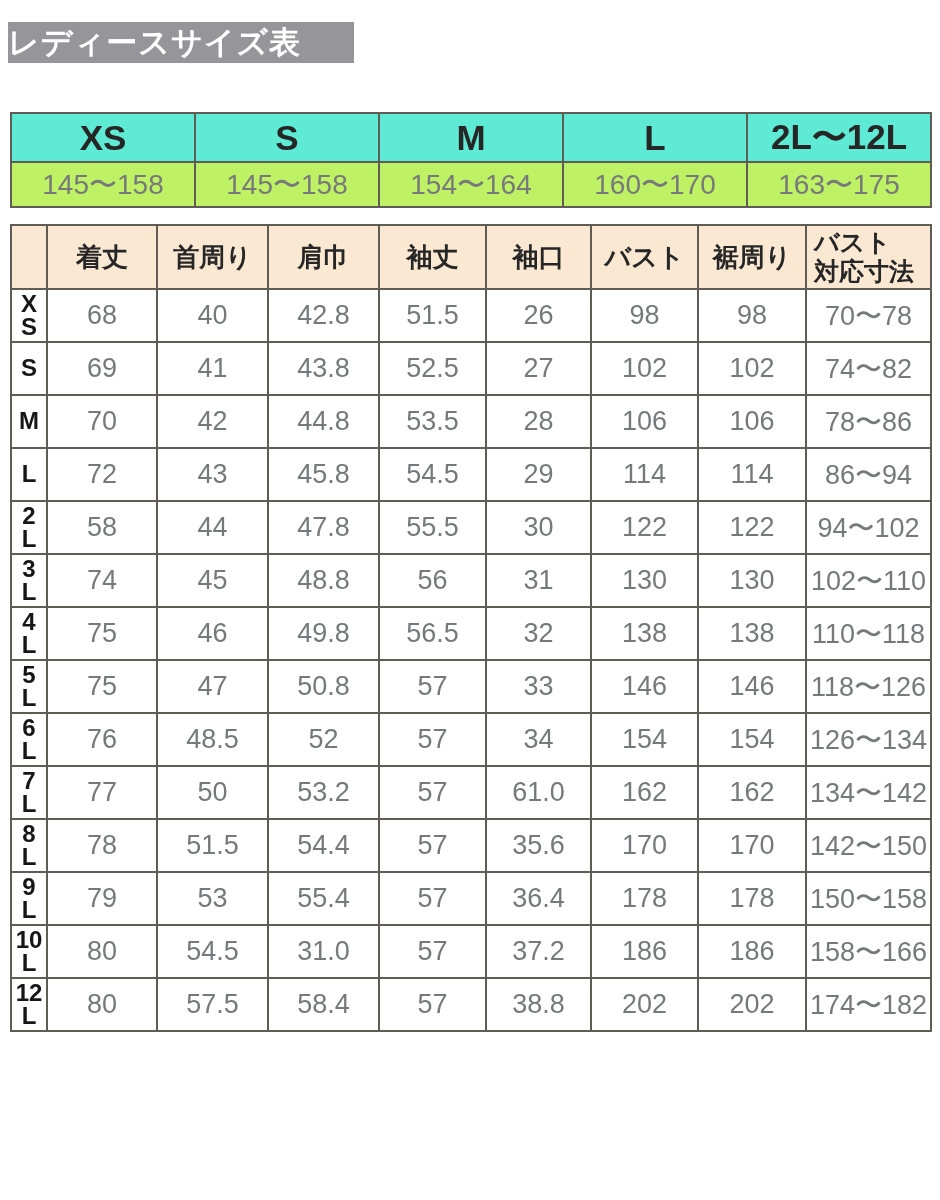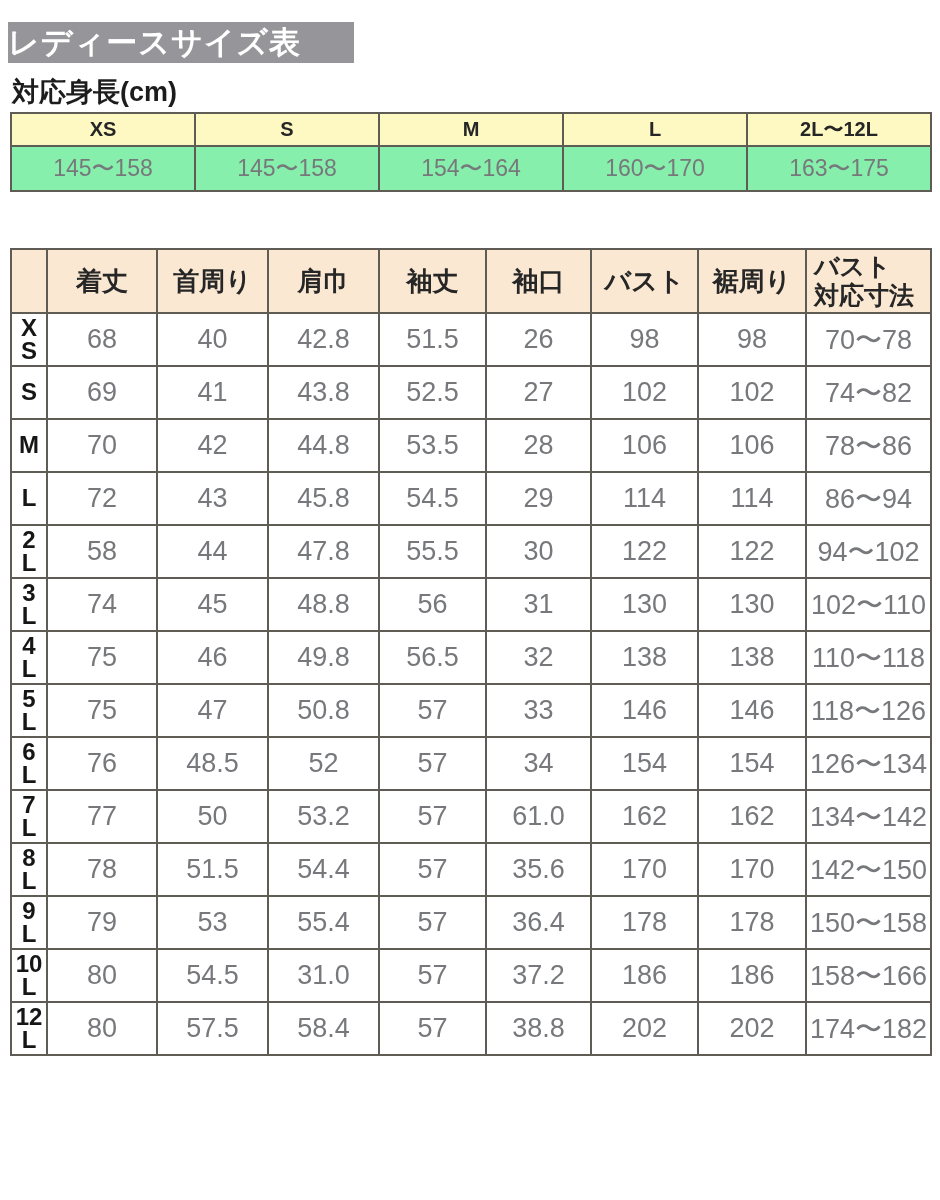--- a/index.html
+++ b/index.html
@@ -51,40 +51,39 @@
     overflow: hidden;
   }
   
   .height-table {
     position: absolute;
     left: 10px;
     top: 112px;
     width: 920px;
   }
   .height-table th {
-    background: #fef9c3;
+    background: #5eead4;
     height: 31px;
-    font-size: 20px;
+    font-size: 35px;
     font-weight: bold;
     color: #262626;
   }
   .height-table td {
-    background: #86efac;
+    background: #bef264;
     height: 43px;
-    font-size: 23px;
+    font-size: 28px;
     font-weight: normal;
     color: #77787B;
   }
   
   .size-table {
     position: absolute;
     left: 10px;
     top: 224px;
     width: 922px;
-    margin-top: 24px;
   }
   .size-table th.col-h {
     background: #FAE8D3;
     height: 62px;
     font-size: 26px;
     font-weight: bold;
     color: #262626;
   }
   .size-table th.col-h.bust-range-h {
     text-align: left;
@@ -111,21 +110,20 @@
     color: #77787B;
   }
 </style>
 </head>
 <body>
 
 <div class="page">
 
   <div class="title-bar">レディースサイズ表</div>
 
-  <div class="subtitle">対応身長(cm)</div>
 
   <table class="height-table">
     <colgroup>
       <col style="width:184px">
         <col style="width:184px">
         <col style="width:184px">
       <col style="width:184px">
         <col style="width:184px">
     </colgroup>
     <thead>

